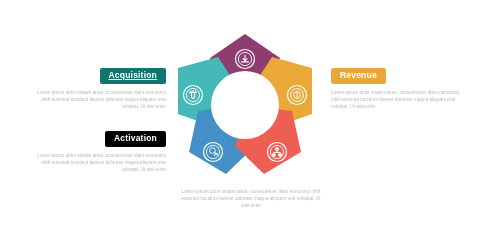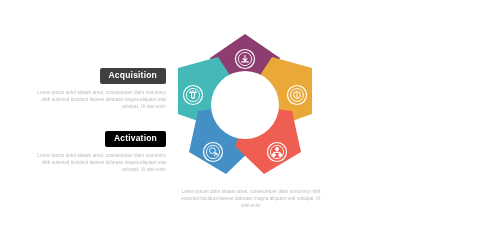--- a/index.html
+++ b/index.html
@@ -137,28 +137,32 @@
         <circle cx="0" cy="-3.1" r="1.5" stroke-width="0.9" fill="#ffffff"></circle>
         <circle cx="-3.2" cy="2.9" r="1.5" stroke-width="0.9" fill="#ffffff"></circle>
         <circle cx="3.2" cy="2.9" r="1.5" stroke-width="0.9" fill="#ffffff"></circle>
         <path d="M0 -1.6 L0 0.4 M-3.2 1.4 L-3.2 0.4 L3.2 0.4 L3.2 1.4" stroke-width="0.9" stroke-linecap="round" stroke-linejoin="round"></path>
       </g>
 
     </svg>
   </div>
 
   <div class="block left" id="block-acquisition">
-    <span class="tag" id="tag-acquisition" style="background: #404040;">Acquisition</span>
+    <span class="tag" id="tag-acquisition" style="background: #0f766e; text-decoration: underline;">Acquisition</span>
     <div class="desc">Lorem ipsum dolor sitaam amet, consectetuer diam nonummy nibh euismod tincidunt laoreet dolorass magna aliquam erat volutpat. Ut wisi enim</div>
   </div>
 
   <div class="block left" id="block-activation">
     <span class="tag" id="tag-activation" style="background: #000000;">Activation</span>
     <div class="desc">Lorem ipsum dolor sitaam amet, consectetuer diam nonummy nibh euismod tincidunt laoreet dolorass magna aliquam erat volutpat. Ut wisi enim</div>
   </div>
 
+  <div class="block right" id="block-revenue">
+    <span class="tag" id="tag-revenue" style="background: rgb(233, 168, 56);">Revenue</span>
+    <div class="desc">Lorem ipsum dolor sitaam amet, consectetuer diam nonummy nibh euismod tincidunt laoreet dolorass magna aliquam erat volutpat. Ut wisi enim</div>
+  </div>
 
 
   <div class="block center" id="block-retention">
     <div class="desc">Lorem ipsum dolor sitaam amet, consectetuer diam nonummy nibh euismod tincidunt laoreet dolorass magna aliquam erat volutpat. Ut wisi enim</div>
   </div>
 
 </div>
 
 </body></html>

